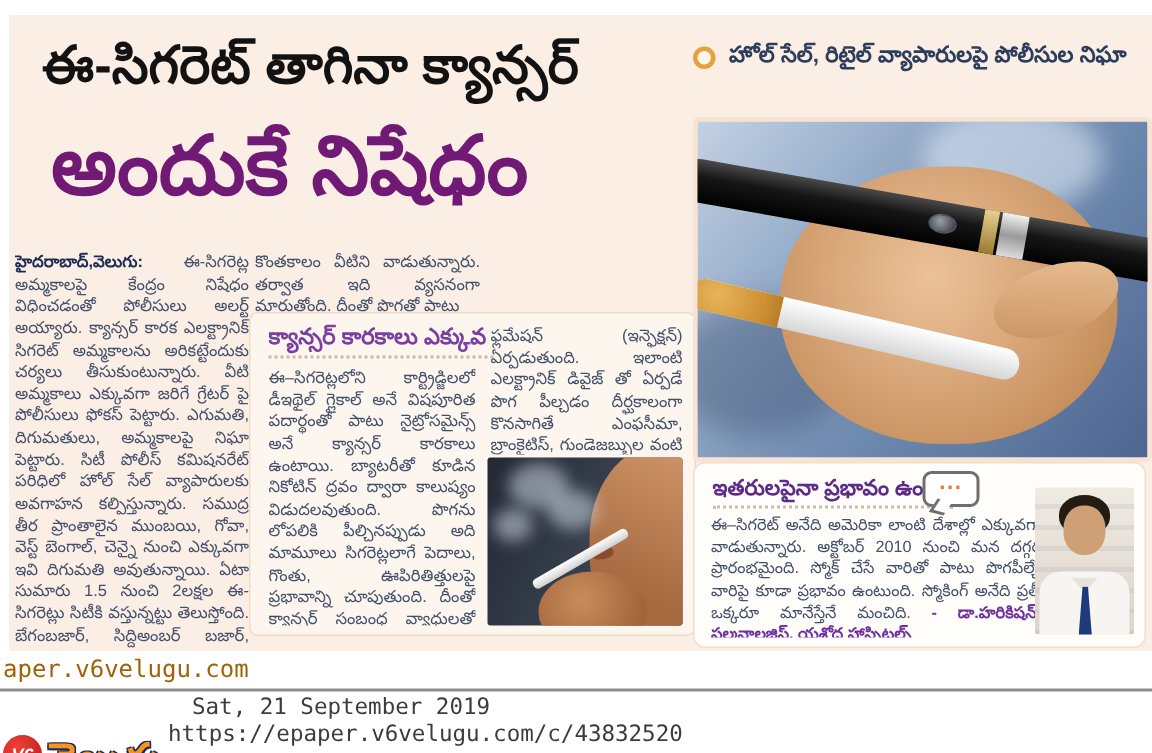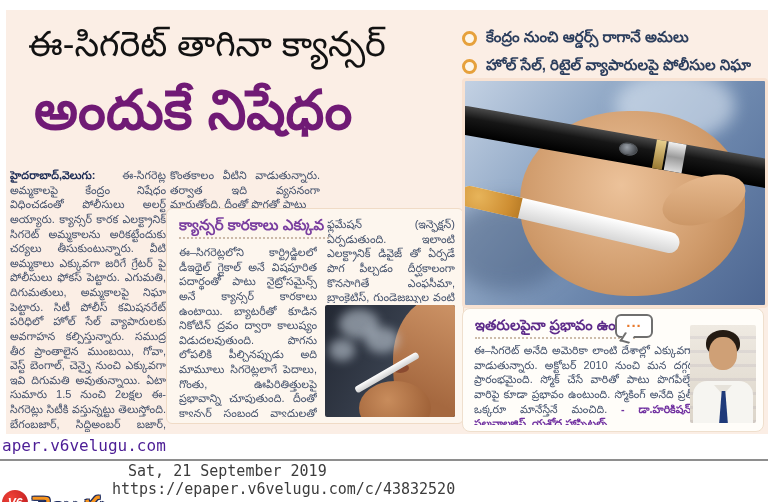--- a/index.html
+++ b/index.html
@@ -8,21 +8,21 @@
     background:#ffffff;
     font-family:"Liberation Sans", sans-serif;
   }
   .paper{
     position:absolute;left:6px;top:10px;width:762px;height:424px;
     background:#fbeee5;overflow:hidden;
   }
   
   .kicker{
     position:absolute;left:22px;top:14px;width:432px;height:52px;
-    font-size:35px;font-weight:400;color:#121212;letter-spacing:0px;
+    font-size:35px;font-weight:700;color:#121212;letter-spacing:0px;
     white-space:nowrap;overflow:hidden;
   }
   .headline{
     position:absolute;left:28px;top:68px;width:420px;height:84px;
     font-size:55px;font-weight:700;color:#701a75;
     white-space:nowrap;overflow:hidden;
   }
   
   .bullets{position:absolute;left:456px;top:18px;width:300px;}
   .bullet{display:flex;align-items:center;gap:9px;margin-bottom:7px;
@@ -112,21 +112,21 @@
       linear-gradient(180deg,#efeae2,#dcd5c9);}
   .docphoto .hair{position:absolute;left:16px;top:5px;width:34px;height:26px;border-radius:50% 50% 42% 42%;background:#241b13;}
   .docphoto .dface{position:absolute;left:19px;top:12px;width:28px;height:33px;border-radius:46%;background:#cfa076;}
   .docphoto .coat{position:absolute;left:3px;bottom:-4px;width:60px;height:46px;border-radius:14px 14px 0 0;background:#f6f5f1;}
   .docphoto .collar{position:absolute;left:24px;bottom:28px;width:18px;height:10px;background:#e6e2da;
     clip-path:polygon(0 0,50% 100%,100% 0);}
   .docphoto .tie{position:absolute;left:29px;bottom:-2px;width:9px;height:34px;background:#1f3a7a;
     clip-path:polygon(30% 0,70% 0,100% 100%,0 100%);}
   
   .siteurl{position:absolute;left:2px;top:436px;font-family:"DejaVu Sans Mono", monospace;
-    font-size:16px;color:#4c1d95;}
+    font-size:16px;color:#a16207;}
   .hline{position:absolute;left:0;top:459px;width:768px;border-top:2px solid #8e8e8e;}
   .logo{position:absolute;left:2px;top:462px;display:flex;align-items:flex-start;margin-top:28px;}
   .v6badge{width:26px;height:26px;border-radius:50%;
     background:radial-gradient(circle at 35% 30%,#ef4136,#b5161c);
     color:#fff;font-weight:700;font-style:italic;font-size:12px;
     display:flex;align-items:center;justify-content:center;}
   .newsbar{width:26px;height:9px;background:#1b2a5e;color:#fff;font-size:5px;font-weight:700;
     letter-spacing:1px;text-align:center;line-height:9px;margin-top:1px;}
   .velugu{font-size:29px;font-weight:800;color:#f7941d;line-height:34px;margin-left:3px;
     text-shadow:-1px -1px 0 #1b2a5e,1px -1px 0 #1b2a5e,-1px 1px 0 #1b2a5e,1px 1px 0 #1b2a5e;}
@@ -139,24 +139,20 @@
 <body>
 
 <div class="paper">
 
   <div class="kicker">ఈ-సిగరెట్ తాగినా క్యాన్సర్</div>
   <div class="headline">అందుకే నిషేధం</div>
 
   <div class="bullets">
     <div class="bullet">
       <span class="ring"></span>
-      <span>కేంద్రం నుంచి ఆర్డర్స్ రాగానే అమలు</span>
-    </div>
-    <div class="bullet">
-      <span class="ring"></span>
       <span>హోల్ సేల్, రిటైల్ వ్యాపారులపై పోలీసుల నిఘా</span>
     </div>
   </div>
 
   <div class="col1 coltext">
     <span class="colhead">హైదరాబాద్,వెలుగు:</span>
     <span>ఈ-సిగరెట్ల అమ్మకాలపై కేంద్రం నిషేధం విధించడంతో పోలీసులు అలర్ట్ అయ్యారు. క్యాన్సర్ కారక ఎలక్ట్రానిక్ సిగరెట్ అమ్మకాలను అరికట్టేందుకు చర్యలు తీసుకుంటున్నారు. వీటి అమ్మకాలు ఎక్కువగా జరిగే గ్రేటర్ పై పోలీసులు ఫోకస్ పెట్టారు. ఎగుమతి, దిగుమతులు, అమ్మకాలపై నిఘా పెట్టారు. సిటీ పోలీస్ కమిషనరేట్ పరిధిలో హోల్ సేల్ వ్యాపారులకు అవగాహన కల్పిస్తున్నారు. సముద్ర తీర ప్రాంతాలైన ముంబయి, గోవా, వెస్ట్ బెంగాల్, చెన్నై నుంచి ఎక్కువగా ఇవి దిగుమతి అవుతున్నాయి. ఏటా సుమారు 1.5 నుంచి 2లక్షల ఈ-సిగరెట్లు సిటీకి వస్తున్నట్టు తెలుస్తోంది. బేగంబజార్, సిద్దిఅంబర్ బజార్, సికింద్రాబాద్ లోని హోల్ సేల్ మార్కెట్ల నుంచి రిటైల్ మార్కెట్ కి తరలిస్తున్నట్టు పోలీసులు గుర్తించారు. సిటీ, సైబరాబాద్ పోలీస్ కమిషనరేట్ల పరిధిలో అమ్మకాలు ఎక్కువగా జరుగుతున్నాయి. ఒక్కో ఈ-సిగరెట్ ధర రూ. 300 నుంచి బ్రాండ్, ఫ్లేవర్స్ ని బట్టి రూ. 1500 దాకా అమ్ముతున్నారు. రీహాబిలిటేషన్ కౌన్సెలింగ్ తో</span>
   </div>
 
   <div class="col2top coltext">కొంతకాలం వీటిని వాడుతున్నారు. తర్వాత ఇది వ్యసనంగా మారుతోంది. దీంతో పొగతో పాటు</div>

